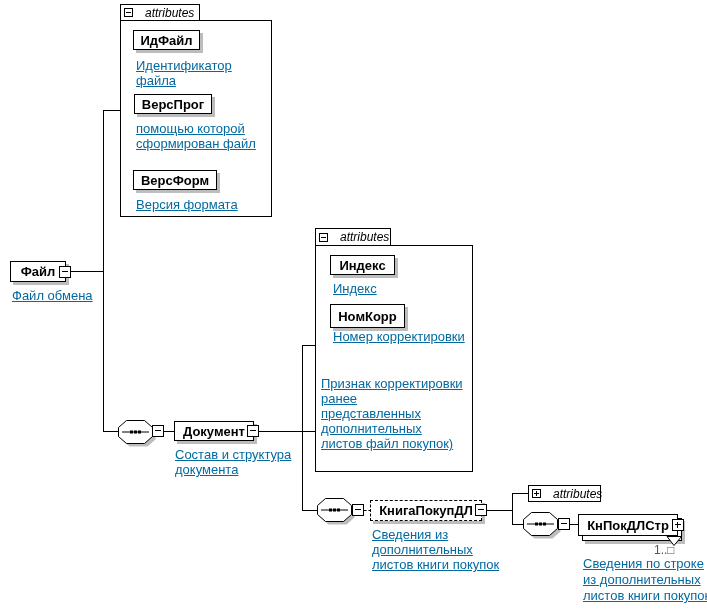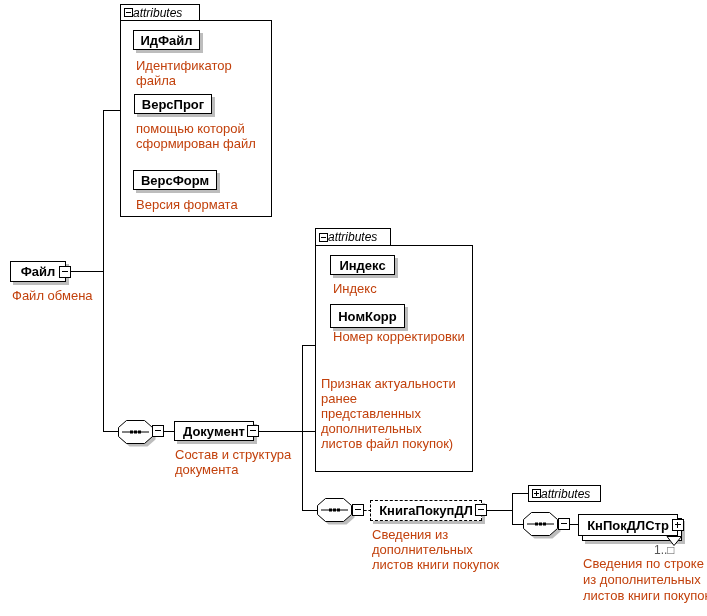--- a/index.html
+++ b/index.html
@@ -4,25 +4,25 @@
 <style>
   html,body{margin:0;padding:0;background:#fff;}
   #canvas{position:relative;width:707px;height:616px;background:#fff;overflow:hidden;
           font-family:"Liberation Sans",sans-serif;}
   .ln{position:absolute;background:#000;z-index:1;}
   .lnd{position:absolute;height:0;border-top:1px dashed #000;z-index:1;}
   .ebox{position:absolute;box-sizing:border-box;background:#fff;border:1px solid #000;
         box-shadow:3px 3px 0 #bdbdbd;font-weight:bold;font-size:13px;color:#000;
         display:flex;align-items:center;justify-content:center;white-space:nowrap;z-index:2;}
   .ebox.dashed{border-style:dashed;}
-  .desc{position:absolute;color:#c2410c;font-size:13px;line-height:15px;white-space:nowrap;z-index:2;}
+  .desc{position:absolute;color:#0369a1;font-size:13px;line-height:15px;white-space:nowrap;z-index:2;text-decoration:underline;}
   .frame{position:absolute;background:#fff;border:1px solid #000;box-sizing:border-box;z-index:1;}
   .tab{position:absolute;background:#fff;border:1px solid #000;box-sizing:border-box;
        display:flex;align-items:center;padding-left:3px;font-style:italic;font-size:12px;color:#000;z-index:3;}
-  .tab .tablabel{margin-left:0;}
+  .tab .tablabel{margin-left:12px;}
   .toggle{position:absolute;width:12px;height:12px;background:#fff;border:1px solid #000;
           box-sizing:border-box;z-index:5;}
   .toggle .h{position:absolute;left:2px;right:2px;top:4px;height:1px;background:#000;}
   .toggle .v{position:absolute;top:2px;bottom:2px;left:4px;width:1px;background:#000;}
   .toggle.sm{width:9px;height:9px;position:relative;flex:none;}
   .toggle.sm .h{left:1px;right:1px;top:3px;}
   .toggle.sm .v{top:1px;bottom:1px;left:3px;}
   .octa{position:absolute;z-index:2;}
   .stack{position:absolute;box-sizing:border-box;background:#fff;border:1px solid #000;
          box-shadow:3px 3px 0 #bdbdbd;z-index:1;}
@@ -132,21 +132,21 @@
   </div>
 
   <div class="ebox" style="left:330px;top:304px;width:75px;height:24px">
     <span>НомКорр</span>
   </div>
   <div class="desc" style="left:333px;top:329px">
     <div>Номер корректировки</div>
   </div>
 
   <div class="desc" style="left:321px;top:376px">
-    <div>Признак актуальности</div>
+    <div>Признак корректировки</div>
     <div>ранее</div>
     <div>представленных</div>
     <div>дополнительных</div>
     <div>листов файл покупок)</div>
   </div>
 
   <svg class="octa" style="left:317px;top:498px" width="38" height="27" viewBox="0 0 38 27">
     <polygon points="11.5,3.5 29.5,3.5 37.5,10.5 37.5,19.5 29.5,26.5 11.5,26.5 3.5,19.5 3.5,10.5" fill="#bdbdbd" stroke="none"></polygon>
     <polygon points="8.5,0.5 26.5,0.5 34.5,7.5 34.5,16.5 26.5,23.5 8.5,23.5 0.5,16.5 0.5,7.5" fill="#fff" stroke="#000"></polygon>
     <g fill="#000">

